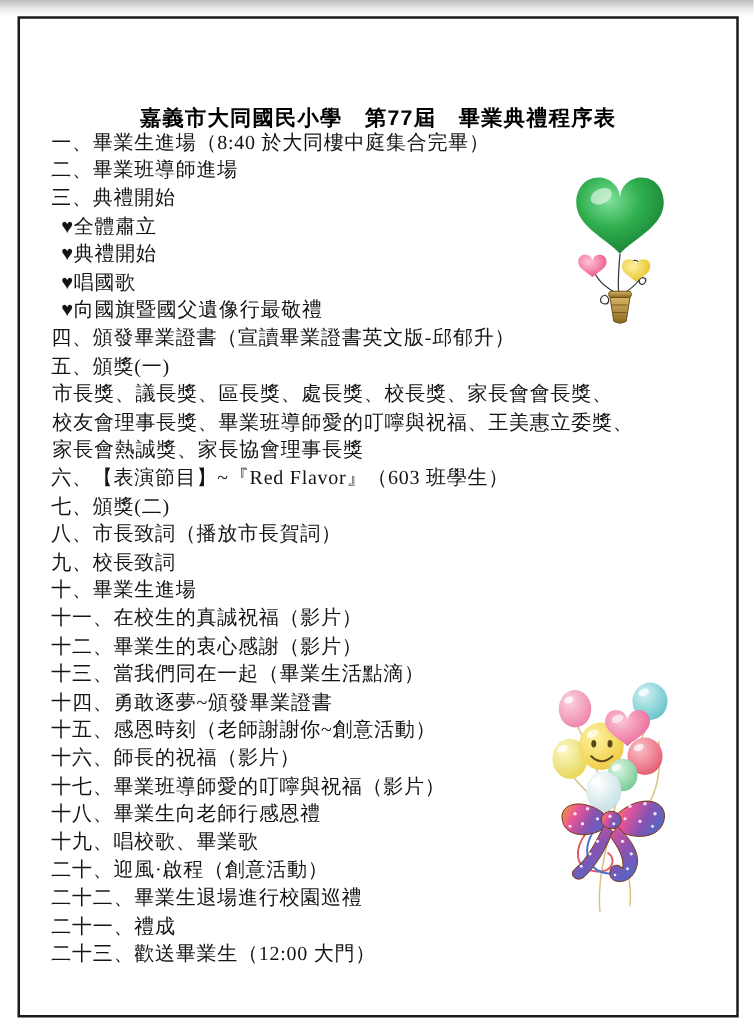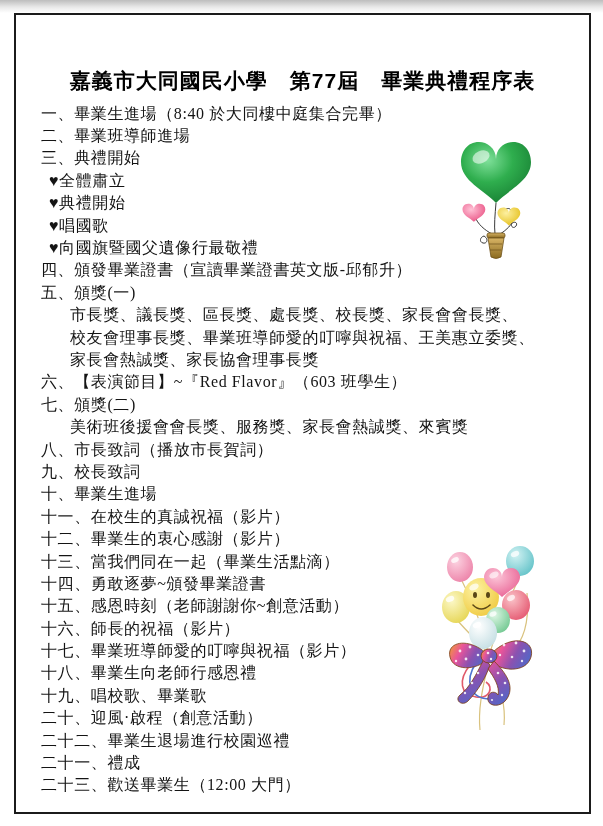--- a/index.html
+++ b/index.html
@@ -16,47 +16,47 @@
     background: linear-gradient(#bdbdbd 0%, #e9e9e9 55%, #ffffff 100%);
   }
   .page {
     position: absolute; left: 14px; top: 13px;
     width: 577px; height: 801px;
     box-sizing: border-box;
     border: 2px solid #1b1b1b;
     background: #ffffff;
   }
   .title {
-    margin: 0;
+    margin: 16px;
     padding-top: 52px;
     text-align: center;
     font-family: "Liberation Sans", sans-serif;
     font-weight: bold;
-    font-size: 21px;
+    font-size: 17px;
     letter-spacing: 1px;
     color: #000000;
     white-space: nowrap;
   }
   .program {
     position: absolute;
     left: 0; top: 88px; right: 16px;
   }
   .line {
     height: 22.4px;
     display: flex;
     align-items: center;
     font-size: 16px;
     letter-spacing: 0.6px;
     color: #141414;
     white-space: nowrap;
     font-family: "Liberation Serif", serif;
   }
   .indent-0 { padding-left: 25px; }
   .indent-1 { padding-left: 33px; }
-  .indent-2 { padding-left: 54px; }
+  .indent-2 { padding-left: 26px; }
   .deco { position: absolute; pointer-events: none; }
   #deco-heart-balloon { left: 438px; top: 122px; }
   #deco-balloon-bouquet { left: 414px; top: 520px; }
 </style>
 </head>
 <body>
 
 <div class="top-shade"></div>
 
 <div class="page">
@@ -71,21 +71,20 @@
       <div class="line indent-1">♥典禮開始</div>
       <div class="line indent-1">♥唱國歌</div>
       <div class="line indent-1">♥向國旗暨國父遺像行最敬禮</div>
       <div class="line indent-0">四、頒發畢業證書（宣讀畢業證書英文版-邱郁升）</div>
       <div class="line indent-0">五、頒獎(一)</div>
       <div class="line indent-2">市長獎、議長獎、區長獎、處長獎、校長獎、家長會會長獎、</div>
       <div class="line indent-2">校友會理事長獎、畢業班導師愛的叮嚀與祝福、王美惠立委獎、</div>
       <div class="line indent-2">家長會熱誠獎、家長協會理事長獎</div>
       <div class="line indent-0">六、【表演節目】~『Red Flavor』（603 班學生）</div>
       <div class="line indent-0">七、頒獎(二)</div>
-      <div class="line indent-2">美術班後援會會長獎、服務獎、家長會熱誠獎、來賓獎</div>
       <div class="line indent-0">八、市長致詞（播放市長賀詞）</div>
       <div class="line indent-0">九、校長致詞</div>
       <div class="line indent-0">十、畢業生進場</div>
       <div class="line indent-0">十一、在校生的真誠祝福（影片）</div>
       <div class="line indent-0">十二、畢業生的衷心感謝（影片）</div>
       <div class="line indent-0">十三、當我們同在一起（畢業生活點滴）</div>
       <div class="line indent-0">十四、勇敢逐夢~頒發畢業證書</div>
       <div class="line indent-0">十五、感恩時刻（老師謝謝你~創意活動）</div>
       <div class="line indent-0">十六、師長的祝福（影片）</div>
       <div class="line indent-0">十七、畢業班導師愛的叮嚀與祝福（影片）</div>

